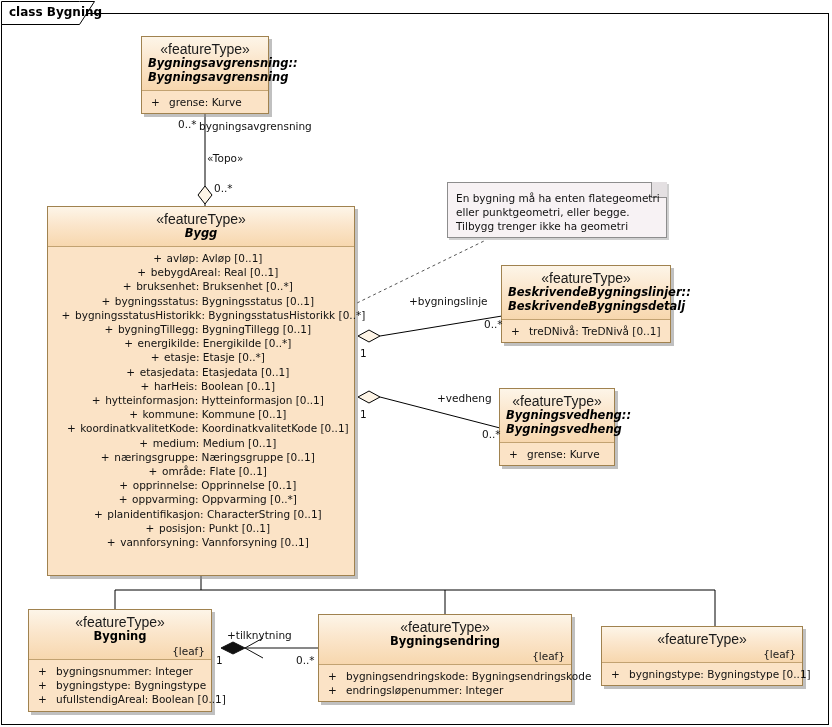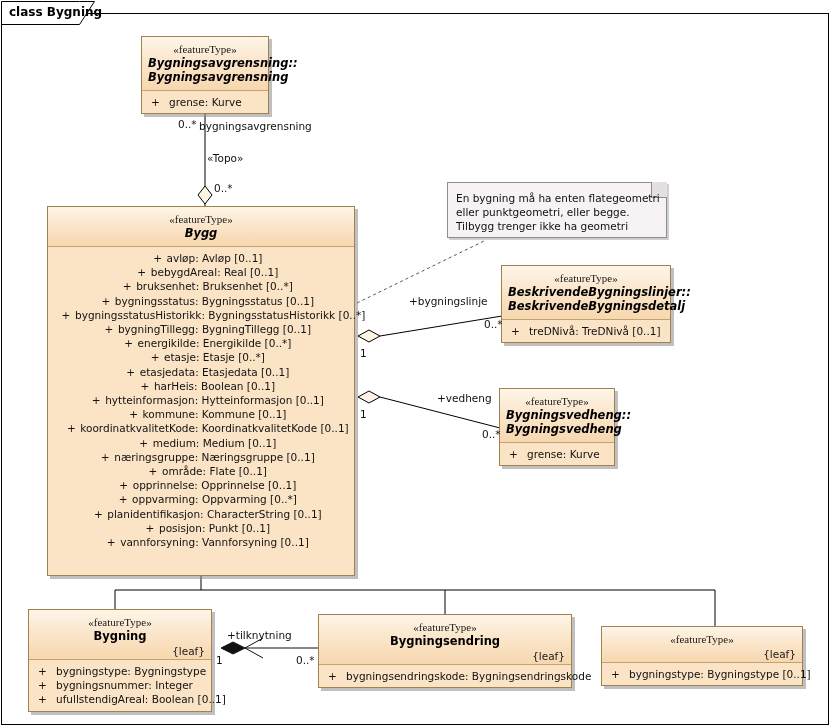--- a/index.html
+++ b/index.html
@@ -32,22 +32,22 @@
     background:#fbe3c6;
   }
   .cls-head{
     position:relative;box-sizing:border-box;
     border-bottom:1px solid #c2a271;
     background:linear-gradient(to bottom,#fdf5e8 0%,#fbe6cc 45%,#f7d7ae 100%);
     padding:5px 6px 6px 6px;
     text-align:center;
   }
   .stereo{
-    font-size:11px;color:#1a1a1a;line-height:14px;
-    font-family:Liberation Serif, serif;
+    font-size:14px;color:#1a1a1a;line-height:14px;
+    font-family:Liberation Sans, sans-serif;
   }
   .cname{
     font-size:11.5px;font-weight:bold;color:#000;line-height:14px;
     font-family:"DejaVu Sans","Liberation Sans",sans-serif;
   }
   .cname.ital{font-style:italic;}
   .leaf{
     position:absolute;right:6px;bottom:2px;
     font-size:10.5px;color:#1a1a1a;font-family:"DejaVu Sans","Liberation Sans",sans-serif;
   }
@@ -207,37 +207,38 @@
   <div class="lbl" style="left:360px;top:408px;">1</div>
   <div class="lbl" style="left:482px;top:428px;">0..*</div>
 
   <div class="cls" style="left:28px;top:609px;width:184px;">
     <div class="cls-head" style="padding-bottom:16px;">
       <div class="stereo">«featureType»</div>
       <div class="cname">Bygning</div>
       <div class="leaf">{leaf}</div>
     </div>
     <div class="cls-body">
+      <div class="attr"><span class="vis">+</span><span>bygningsnummer: Integer</span></div>
       <div class="attr"><span class="vis">+</span><span>bygningstype: Bygningstype</span></div>
-      <div class="attr"><span class="vis">+</span><span>bygningsnummer: Integer</span></div>
       <div class="attr"><span class="vis">+</span><span>ufullstendigAreal: Boolean [0..1]</span></div>
     </div>
   </div>
   <div class="lbl" style="left:215px;top:629px;margin-left:12px;">+tilknytning</div>
   <div class="lbl" style="left:216px;top:654px;">1</div>
   <div class="lbl" style="left:296px;top:654px;">0..*</div>
 
   <div class="cls" style="left:318px;top:614px;width:254px;">
     <div class="cls-head" style="padding-bottom:16px;">
       <div class="stereo">«featureType»</div>
       <div class="cname">Bygningsendring</div>
       <div class="leaf">{leaf}</div>
     </div>
     <div class="cls-body">
       <div class="attr"><span class="vis">+</span><span>bygningsendringskode: Bygningsendringskode</span></div>
+      <div class="attr"><span class="vis">+</span><span>endringsløpenummer: Integer</span></div>
     </div>
   </div>
 
   <div class="cls" style="left:601px;top:626px;width:202px;">
     <div class="cls-head" style="padding-bottom:16px;">
       <div class="stereo">«featureType»</div>
       <div class="leaf">{leaf}</div>
     </div>
     <div class="cls-body">
       <div class="attr"><span class="vis">+</span><span>bygningstype: Bygningstype [0..1]</span></div>

